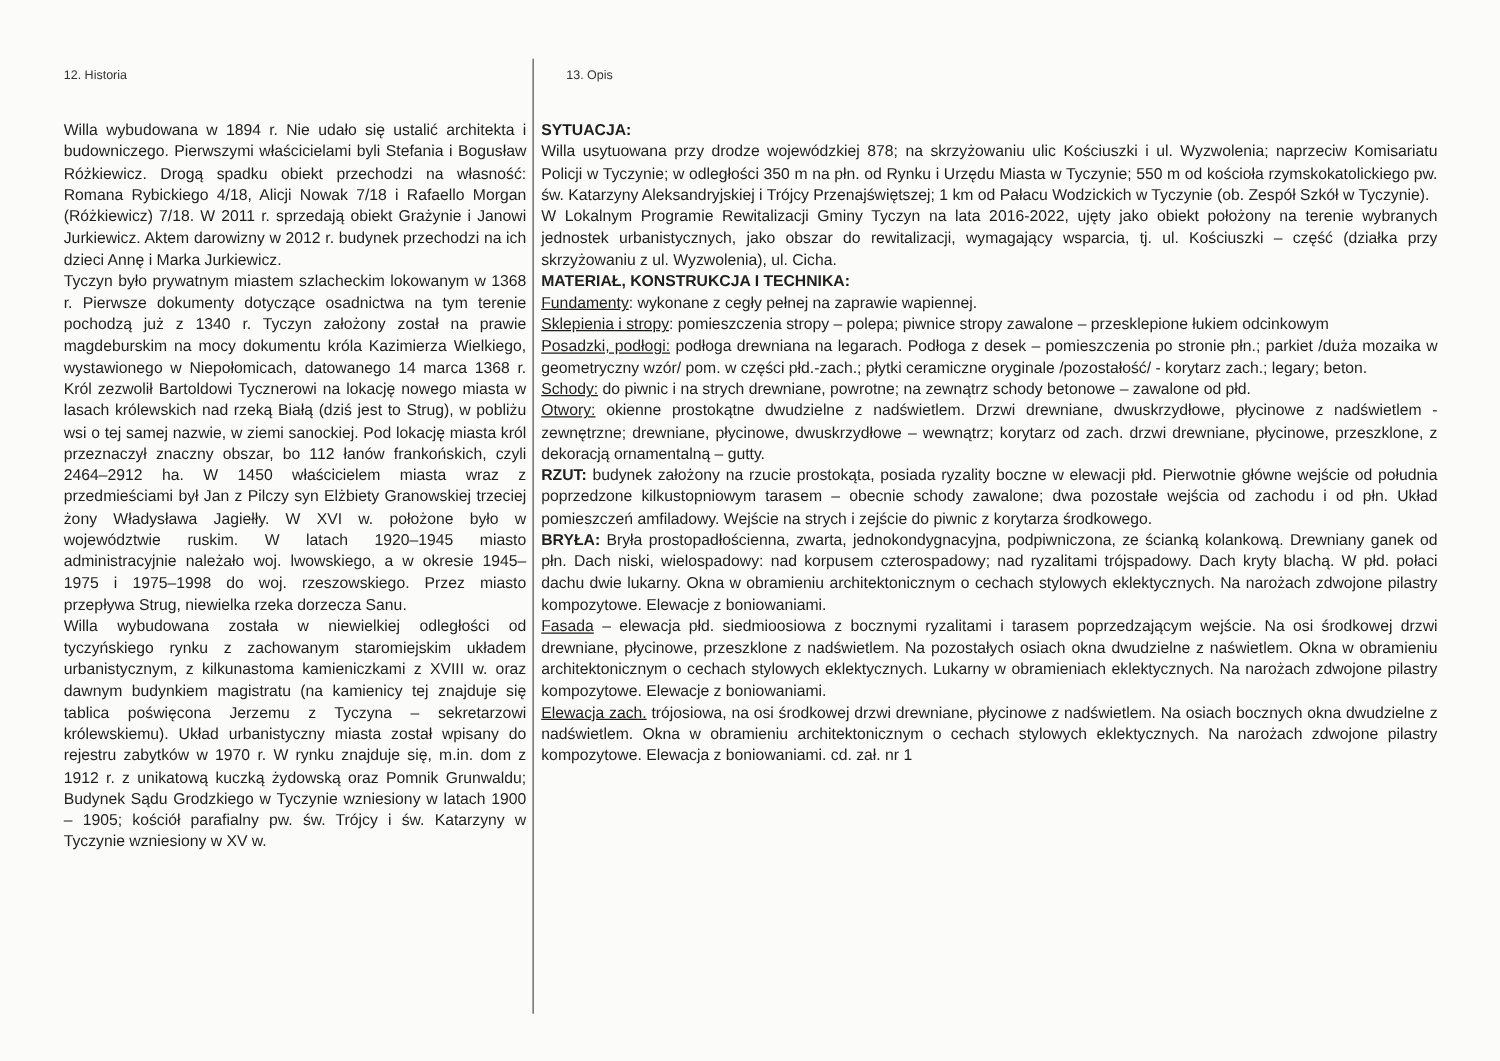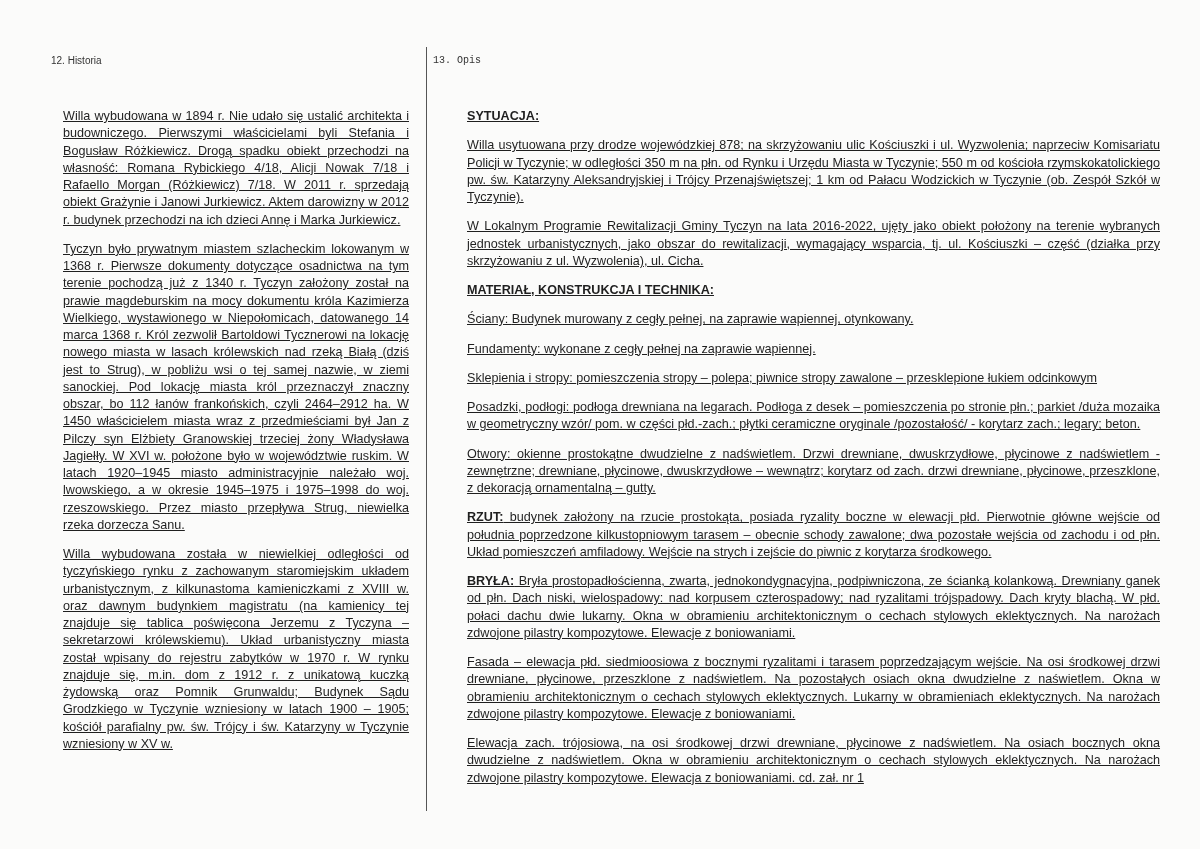--- a/index.html
+++ b/index.html
@@ -4,25 +4,25 @@
 <style>
   html, body { margin: 0; padding: 0; }
   body {
     width: 1200px; height: 849px; background: #fbfbfa; position: relative; overflow: hidden;
     font-family: "Liberation Sans", sans-serif; color: #1f1f1f;
   }
   .page { position: absolute; left: 0; top: 0; width: 1200px; height: 849px; border-radius: 26px; }
   .divider { position: absolute; left: 426px; top: 47px; width: 1px; height: 764px; background: #555; }
   .col-head { position: absolute; top: 55px; font-size: 10px; color: #333; }
   .col-left-head { left: 51px; }
-  .col-right-head { left: 433px; font-family: Liberation Mono, monospace; }
+  .col-right-head { left: 453px; }
   .col { position: absolute; font-size: 12.6px; line-height: 17.25px; }
   .col-left { left: 51px; top: 96px; width: 370px; text-align: justify; }
-  .col-right { left: 455px; top: 96px; width: 717px; text-align: justify; }
-  .col p { margin: 12px; text-decoration: underline; }
+  .col-right { left: 433px; top: 96px; width: 717px; text-align: justify; }
+  .col p { margin: 0; }
   .sec-title { font-weight: bold; }
   .u { text-decoration: underline; }
   .cd { margin-top: 0; }
 </style>
 </head>
 <body>
 
 <div class="page">
   <div class="col-head col-left-head">12.  Historia</div>
   <div class="col-head col-right-head">13. Opis</div>
@@ -34,24 +34,24 @@
     <p>Tyczyn było prywatnym miastem szlacheckim lokowanym w 1368 r. Pierwsze dokumenty dotyczące osadnictwa na tym terenie pochodzą już z 1340 r. Tyczyn założony został na prawie magdeburskim na mocy dokumentu króla Kazimierza Wielkiego, wystawionego w Niepołomicach, datowanego 14 marca 1368 r. Król zezwolił Bartoldowi Tycznerowi na lokację nowego miasta w lasach królewskich nad rzeką Białą (dziś jest to Strug), w pobliżu wsi o tej samej nazwie, w ziemi sanockiej. Pod lokację miasta król przeznaczył znaczny obszar, bo 112 łanów frankońskich, czyli 2464–2912 ha. W 1450 właścicielem miasta wraz z przedmieściami był Jan z Pilczy syn Elżbiety Granowskiej trzeciej żony Władysława Jagiełły. W XVI w. położone było w województwie ruskim. W latach 1920–1945 miasto administracyjnie należało woj. lwowskiego, a w okresie 1945–1975 i 1975–1998 do woj. rzeszowskiego. Przez miasto przepływa Strug, niewielka rzeka dorzecza Sanu.</p>
     <p>Willa wybudowana została w niewielkiej odległości od tyczyńskiego rynku z zachowanym staromiejskim układem urbanistycznym, z kilkunastoma kamieniczkami z XVIII w. oraz dawnym budynkiem magistratu (na kamienicy tej znajduje się tablica poświęcona Jerzemu z Tyczyna – sekretarzowi królewskiemu). Układ urbanistyczny miasta został wpisany do rejestru zabytków w 1970 r. W rynku znajduje się, m.in. dom z 1912 r. z unikatową kuczką żydowską oraz Pomnik Grunwaldu; Budynek Sądu Grodzkiego w Tyczynie wzniesiony w latach 1900 – 1905; kościół parafialny pw. św. Trójcy i św. Katarzyny w Tyczynie wzniesiony w XV w.</p>
   </div>
 
   <div class="col col-right">
     <p class="sec-title">SYTUACJA:</p>
     <p>Willa usytuowana przy drodze wojewódzkiej 878; na skrzyżowaniu ulic Kościuszki i ul. Wyzwolenia; naprzeciw Komisariatu Policji w Tyczynie; w odległości 350 m na płn. od Rynku i Urzędu Miasta w Tyczynie; 550 m od kościoła rzymskokatolickiego pw. św. Katarzyny Aleksandryjskiej i Trójcy Przenajświętszej; 1 km od Pałacu Wodzickich w Tyczynie (ob. Zespół Szkół w Tyczynie).</p>
     <p>W Lokalnym Programie Rewitalizacji Gminy Tyczyn na lata 2016-2022, ujęty jako obiekt położony na terenie wybranych jednostek urbanistycznych, jako obszar do rewitalizacji, wymagający wsparcia, tj. ul. Kościuszki – część (działka przy skrzyżowaniu z ul. Wyzwolenia), ul. Cicha.</p>
 
     <p class="sec-title">MATERIAŁ, KONSTRUKCJA I TECHNIKA:</p>
-    <p><span class="u">Ściany</span><span>: </span><span>Budynek murowany z cegły pełnej, na zaprawie wapiennej, otynkowany.</span></p>
     <p><span class="u">Fundamenty</span><span>: </span><span>wykonane z cegły pełnej na zaprawie wapiennej.</span></p>
     <p><span class="u">Sklepienia i stropy</span><span>: </span><span>pomieszczenia stropy – polepa; piwnice stropy zawalone – przesklepione łukiem odcinkowym</span></p>
     <p><span class="u">Posadzki, podłogi:</span><span> </span><span>podłoga drewniana na legarach.  Podłoga z desek – pomieszczenia po stronie płn.; parkiet /duża mozaika w geometryczny wzór/ pom. w części płd.-zach.; płytki ceramiczne oryginale /pozostałość/ - korytarz zach.; legary; beton.</span></p>
+    <p><span class="u">Schody:</span><span> </span><span>do piwnic i na strych drewniane, powrotne; na zewnątrz schody betonowe – zawalone od płd.</span></p>
     <p><span class="u">Otwory:</span><span> </span><span>okienne prostokątne dwudzielne z nadświetlem. Drzwi drewniane, dwuskrzydłowe, płycinowe z nadświetlem - zewnętrzne; drewniane, płycinowe, dwuskrzydłowe – wewnątrz; korytarz od zach. drzwi drewniane, płycinowe, przeszklone, z dekoracją ornamentalną – gutty.</span></p>
 
     <p><span class="sec-title">RZUT:</span><span> budynek założony na rzucie prostokąta, posiada ryzality boczne w elewacji płd. Pierwotnie główne wejście od południa poprzedzone kilkustopniowym tarasem – obecnie schody zawalone; dwa pozostałe wejścia od zachodu i od płn. Układ pomieszczeń amfiladowy. Wejście na strych i zejście do piwnic z korytarza środkowego.</span></p>
     <p><span class="sec-title">BRYŁA:</span><span> Bryła prostopadłościenna, zwarta, jednokondygnacyjna, podpiwniczona, ze ścianką kolankową. Drewniany ganek od płn. Dach niski, wielospadowy: nad korpusem czterospadowy; nad ryzalitami trójspadowy. Dach kryty blachą. W płd. połaci dachu dwie lukarny. Okna w obramieniu architektonicznym o cechach stylowych eklektycznych. Na narożach zdwojone pilastry kompozytowe. Elewacje z boniowaniami.</span></p>
 
     <p><span class="u">Fasada</span><span> – elewacja płd. siedmioosiowa z bocznymi ryzalitami i tarasem poprzedzającym wejście. Na osi środkowej drzwi drewniane, płycinowe, przeszklone z nadświetlem. Na pozostałych osiach okna dwudzielne z naświetlem. Okna w obramieniu architektonicznym o cechach stylowych eklektycznych. Lukarny w obramieniach eklektycznych. Na narożach zdwojone pilastry kompozytowe. Elewacje z boniowaniami.</span></p>
     <p><span class="u">Elewacja zach.</span><span> trójosiowa, na osi środkowej drzwi drewniane, płycinowe z nadświetlem. Na osiach bocznych okna dwudzielne z nadświetlem. Okna w obramieniu architektonicznym o cechach stylowych eklektycznych. Na narożach zdwojone pilastry kompozytowe. Elewacja z boniowaniami.   cd. zał. nr 1</span></p>
   </div>
 </div>
 

